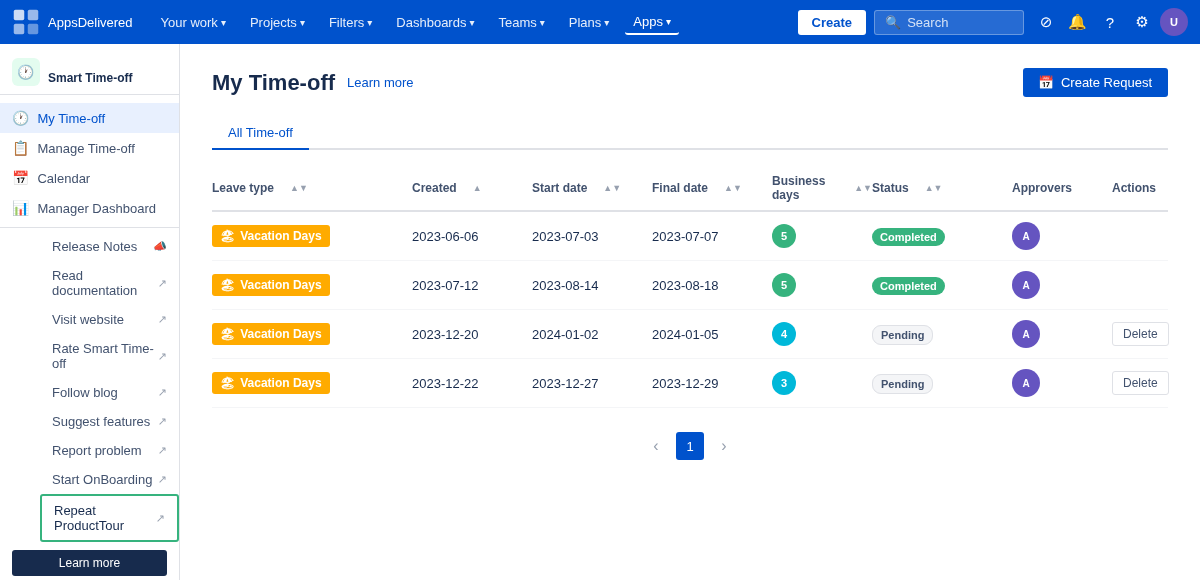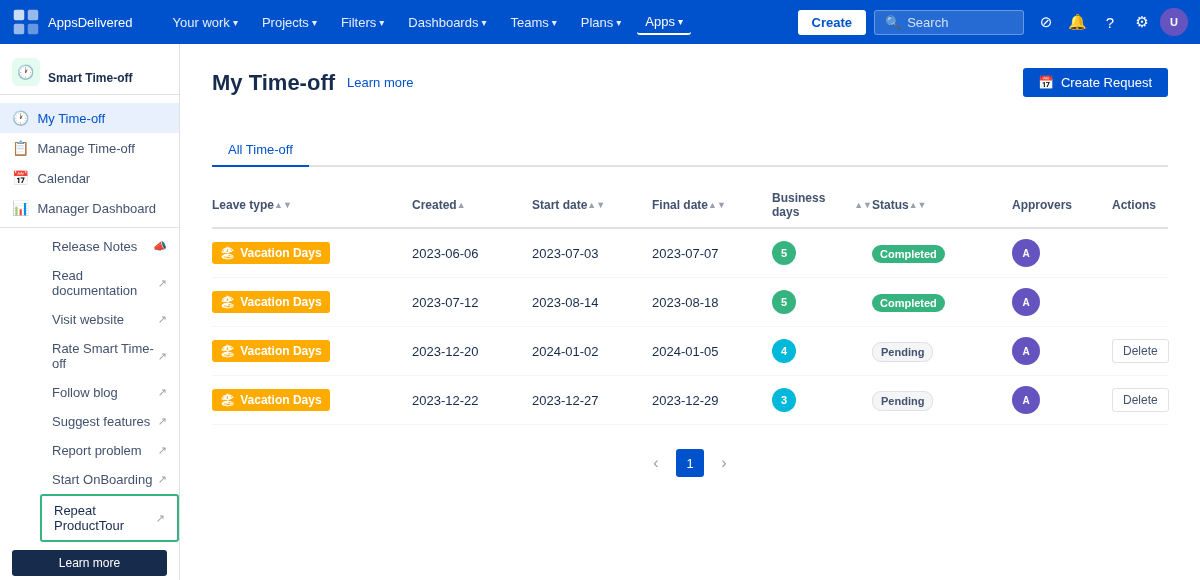--- a/index.html
+++ b/index.html
@@ -4,21 +4,21 @@
   <style>
     * { box-sizing: border-box; margin: 0; padding: 0; }
     body { font-family: -apple-system, BlinkMacSystemFont, 'Segoe UI', Arial, sans-serif; font-size: 13px; background: #f4f5f7; color: #172b4d; }
 
     
     .top-nav {
       display: flex; align-items: center; background: #0052cc; height: 44px; padding: 0 12px; gap: 8px; position: fixed; top: 0; left: 0; right: 0; z-index: 100;
     }
     .top-nav-logo { display: flex; align-items: center; gap: 6px; color: white; font-weight: 600; font-size: 14px; cursor: pointer; }
     .top-nav-logo svg { width: 28px; height: 28px; fill: white; }
-    .top-nav-brand { color: white; font-size: 13px; font-weight: 500; margin-right: 24px; }
+    .top-nav-brand { color: white; font-size: 13px; font-weight: 500; margin-right: 12px; }
     .nav-item { color: rgba(255,255,255,0.9); font-size: 13px; padding: 4px 8px; border-radius: 3px; cursor: pointer; display: flex; align-items: center; gap: 3px; white-space: nowrap; }
     .nav-item.active { color: white; border-bottom: 2px solid white; }
     .nav-chevron { font-size: 10px; }
     .top-nav-spacer { flex: 1; }
     .create-btn { background: white; color: #0052cc; font-weight: 600; font-size: 13px; padding: 5px 14px; border-radius: 3px; cursor: pointer; border: none; }
     .search-box { display: flex; align-items: center; background: rgba(255,255,255,0.15); border: 1px solid rgba(255,255,255,0.3); border-radius: 3px; padding: 4px 10px; gap: 6px; color: rgba(255,255,255,0.8); font-size: 13px; width: 150px; cursor: pointer; }
     .top-nav-icons { display: flex; align-items: center; gap: 4px; }
     .top-nav-icon { width: 28px; height: 28px; border-radius: 50%; display: flex; align-items: center; justify-content: center; color: white; cursor: pointer; font-size: 15px; }
     .avatar-circle { width: 28px; height: 28px; border-radius: 50%; background: #6554c0; display: flex; align-items: center; justify-content: center; color: white; font-size: 11px; font-weight: 600; cursor: pointer; }
 
@@ -45,27 +45,27 @@
     
     .main { flex: 1; background: white; overflow-y: auto; padding: 24px 32px; }
     .page-header { display: flex; align-items: center; justify-content: space-between; margin-bottom: 20px; }
     .page-title-area { display: flex; align-items: center; gap: 12px; }
     .page-title { font-size: 22px; font-weight: 600; color: #172b4d; }
     .learn-more-link { color: #0052cc; font-size: 13px; cursor: pointer; text-decoration: none; }
     .create-request-btn { background: #0052cc; color: white; font-size: 13px; font-weight: 500; padding: 7px 16px; border-radius: 3px; cursor: pointer; border: none; display: flex; align-items: center; gap: 6px; }
 
     
     .tabs { display: flex; border-bottom: 2px solid #dfe1e6; margin-bottom: 16px; }
-    .tab { padding: 8px 16px; font-size: 13px; cursor: pointer; color: #42526e; border-bottom: 2px solid transparent; margin-bottom: -2px; margin-top: 17px; }
+    .tab { padding: 8px 16px; font-size: 13px; cursor: pointer; color: #42526e; border-bottom: 2px solid transparent; margin-bottom: -2px; }
     .tab.active { color: #0052cc; border-bottom-color: #0052cc; font-weight: 500; }
 
     
     .table-container { width: 100%; }
     .table-header { display: grid; grid-template-columns: 200px 120px 120px 120px 100px 140px 100px 80px; align-items: center; padding: 8px 0; border-bottom: 2px solid #dfe1e6; }
-    .th { font-size: 12px; font-weight: 600; color: #42526e; display: flex; align-items: center; gap: 0; }
+    .th { font-size: 12px; font-weight: 600; color: #42526e; display: flex; align-items: center; gap: 16px; }
     .sort-icon { font-size: 9px; color: #97a0af; }
     .table-row-grid { display: grid; grid-template-columns: 200px 120px 120px 120px 100px 140px 100px 80px; align-items: center; padding: 10px 0; border-bottom: 1px solid #f4f5f7; }
     .leave-badge { display: inline-flex; align-items: center; gap: 5px; background: #ffab00; color: white; font-size: 11px; font-weight: 600; padding: 4px 8px; border-radius: 3px; }
     .leave-badge span { font-size: 12px; }
     .cell { font-size: 13px; color: #172b4d; }
     .business-days-badge { width: 24px; height: 24px; border-radius: 50%; background: #00b8d9; color: white; font-size: 11px; font-weight: 700; display: flex; align-items: center; justify-content: center; }
     .business-days-badge.green { background: #36b37e; }
     .status-badge { padding: 3px 8px; border-radius: 9px; font-size: 11px; font-weight: 600; }
     .status-completed { background: #36b37e; color: white; }
     .status-pending { background: #f4f5f7; color: #42526e; border: 1px solid #dfe1e6; }

